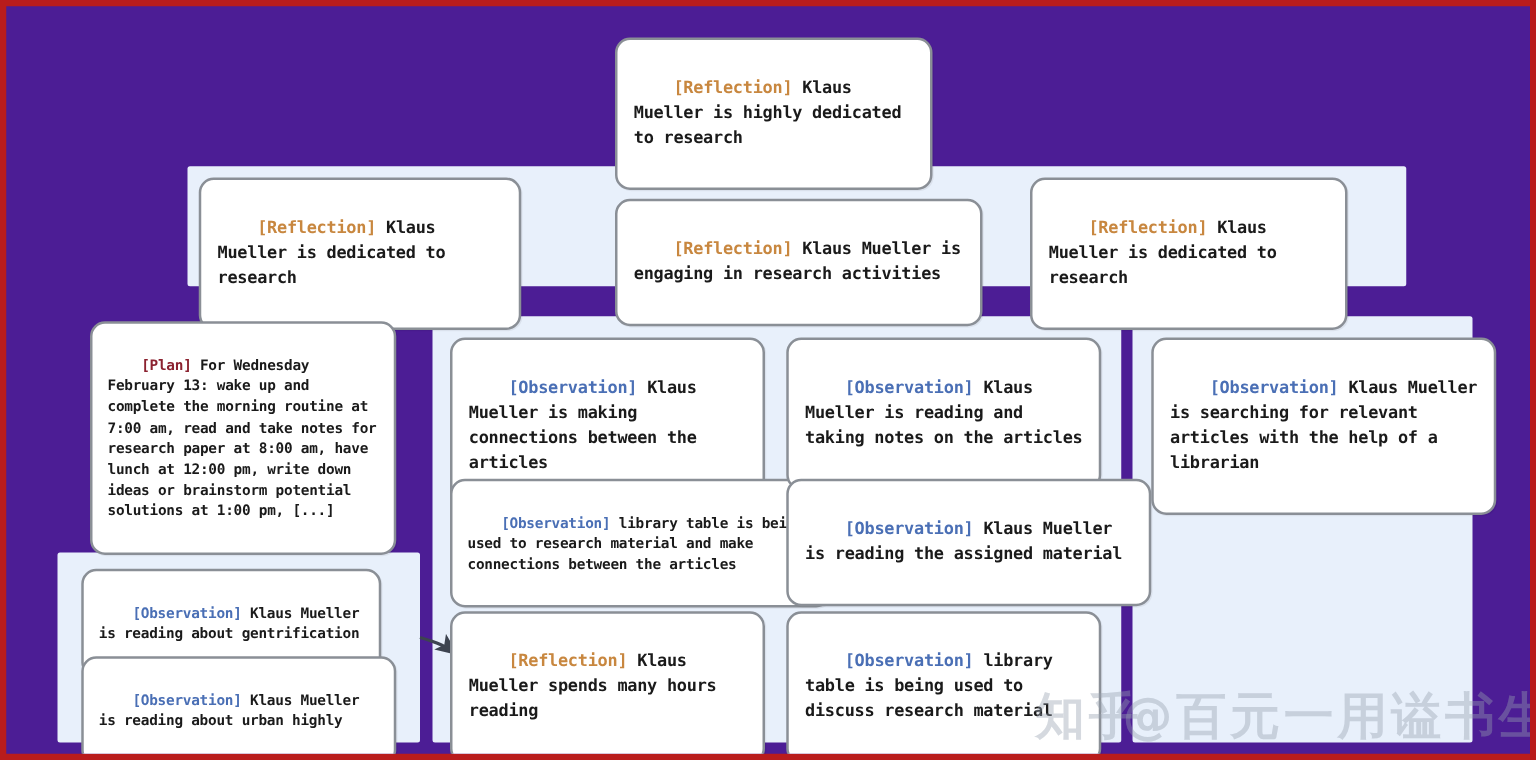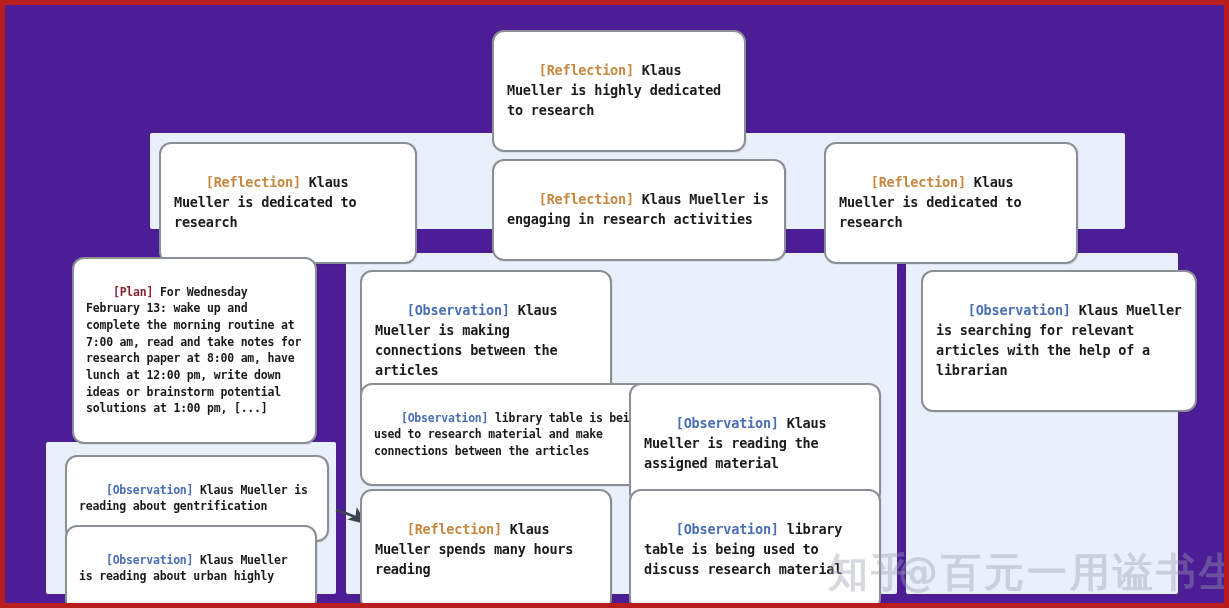--- a/index.html
+++ b/index.html
@@ -99,38 +99,41 @@
     <span class="tag tag-reflection">[Reflection]</span><span> Klaus Mueller is engaging in research activities</span>
   </div>
   <div class="node" style="left:819px;top:137px;width:254px;">
     <span class="tag tag-reflection">[Reflection]</span><span> Klaus Mueller is dedicated to research</span>
   </div>
 
   <div class="node small" style="left:67px;top:252px;width:245px;">
     <span class="tag tag-plan">[Plan]</span><span> For Wednesday February 13: wake up and complete the morning routine at 7:00 am, read and take notes for research paper at 8:00 am, have lunch at 12:00 pm, write down ideas or brainstorm potential solutions at 1:00 pm, [...]</span>
   </div>
 
-  <div class="node small" style="left:60px;top:450px;width:264px;">
+  <div class="node small" style="left:60px;top:450px;width:240px;">
     <span class="tag tag-observation">[Observation]</span><span> Klaus Mueller is reading about gentrification</span>
   </div>
   <div class="node small" style="left:60px;top:520px;width:252px;">
     <span class="tag tag-observation">[Observation]</span><span> Klaus Mueller is reading about urban highly</span>
   </div>
 
   <div class="node" style="left:355px;top:265px;width:252px;">
     <span class="tag tag-observation">[Observation]</span><span> Klaus Mueller is making connections between the articles</span>
   </div>
   <div class="node small" style="left:355px;top:378px;width:305px;">
     <span class="tag tag-observation">[Observation]</span><span> library table is being used to research material and make connections between the articles</span>
   </div>
   <div class="node" style="left:355px;top:484px;width:252px;">
     <span class="tag tag-reflection">[Reflection]</span><span> Klaus Mueller spends many hours reading</span>
   </div>
 
-  <div class="node" style="left:624px;top:378px;width:252px;">
+  <div class="node" style="left:624px;top:265px;width:252px;">
+    <span class="tag tag-observation">[Observation]</span><span> Klaus Mueller is reading and taking notes on the articles</span>
+  </div>
+  <div class="node" style="left:624px;top:378px;width:292px;">
     <span class="tag tag-observation">[Observation]</span><span> Klaus Mueller is reading the assigned material</span>
   </div>
   <div class="node" style="left:624px;top:484px;width:252px;">
     <span class="tag tag-observation">[Observation]</span><span> library table is being used to discuss research material</span>
   </div>
 
   <div class="node" style="left:916px;top:265px;width:276px;">
     <span class="tag tag-observation">[Observation]</span><span> Klaus Mueller is searching for relevant articles with the help of a librarian</span>
   </div>
 

